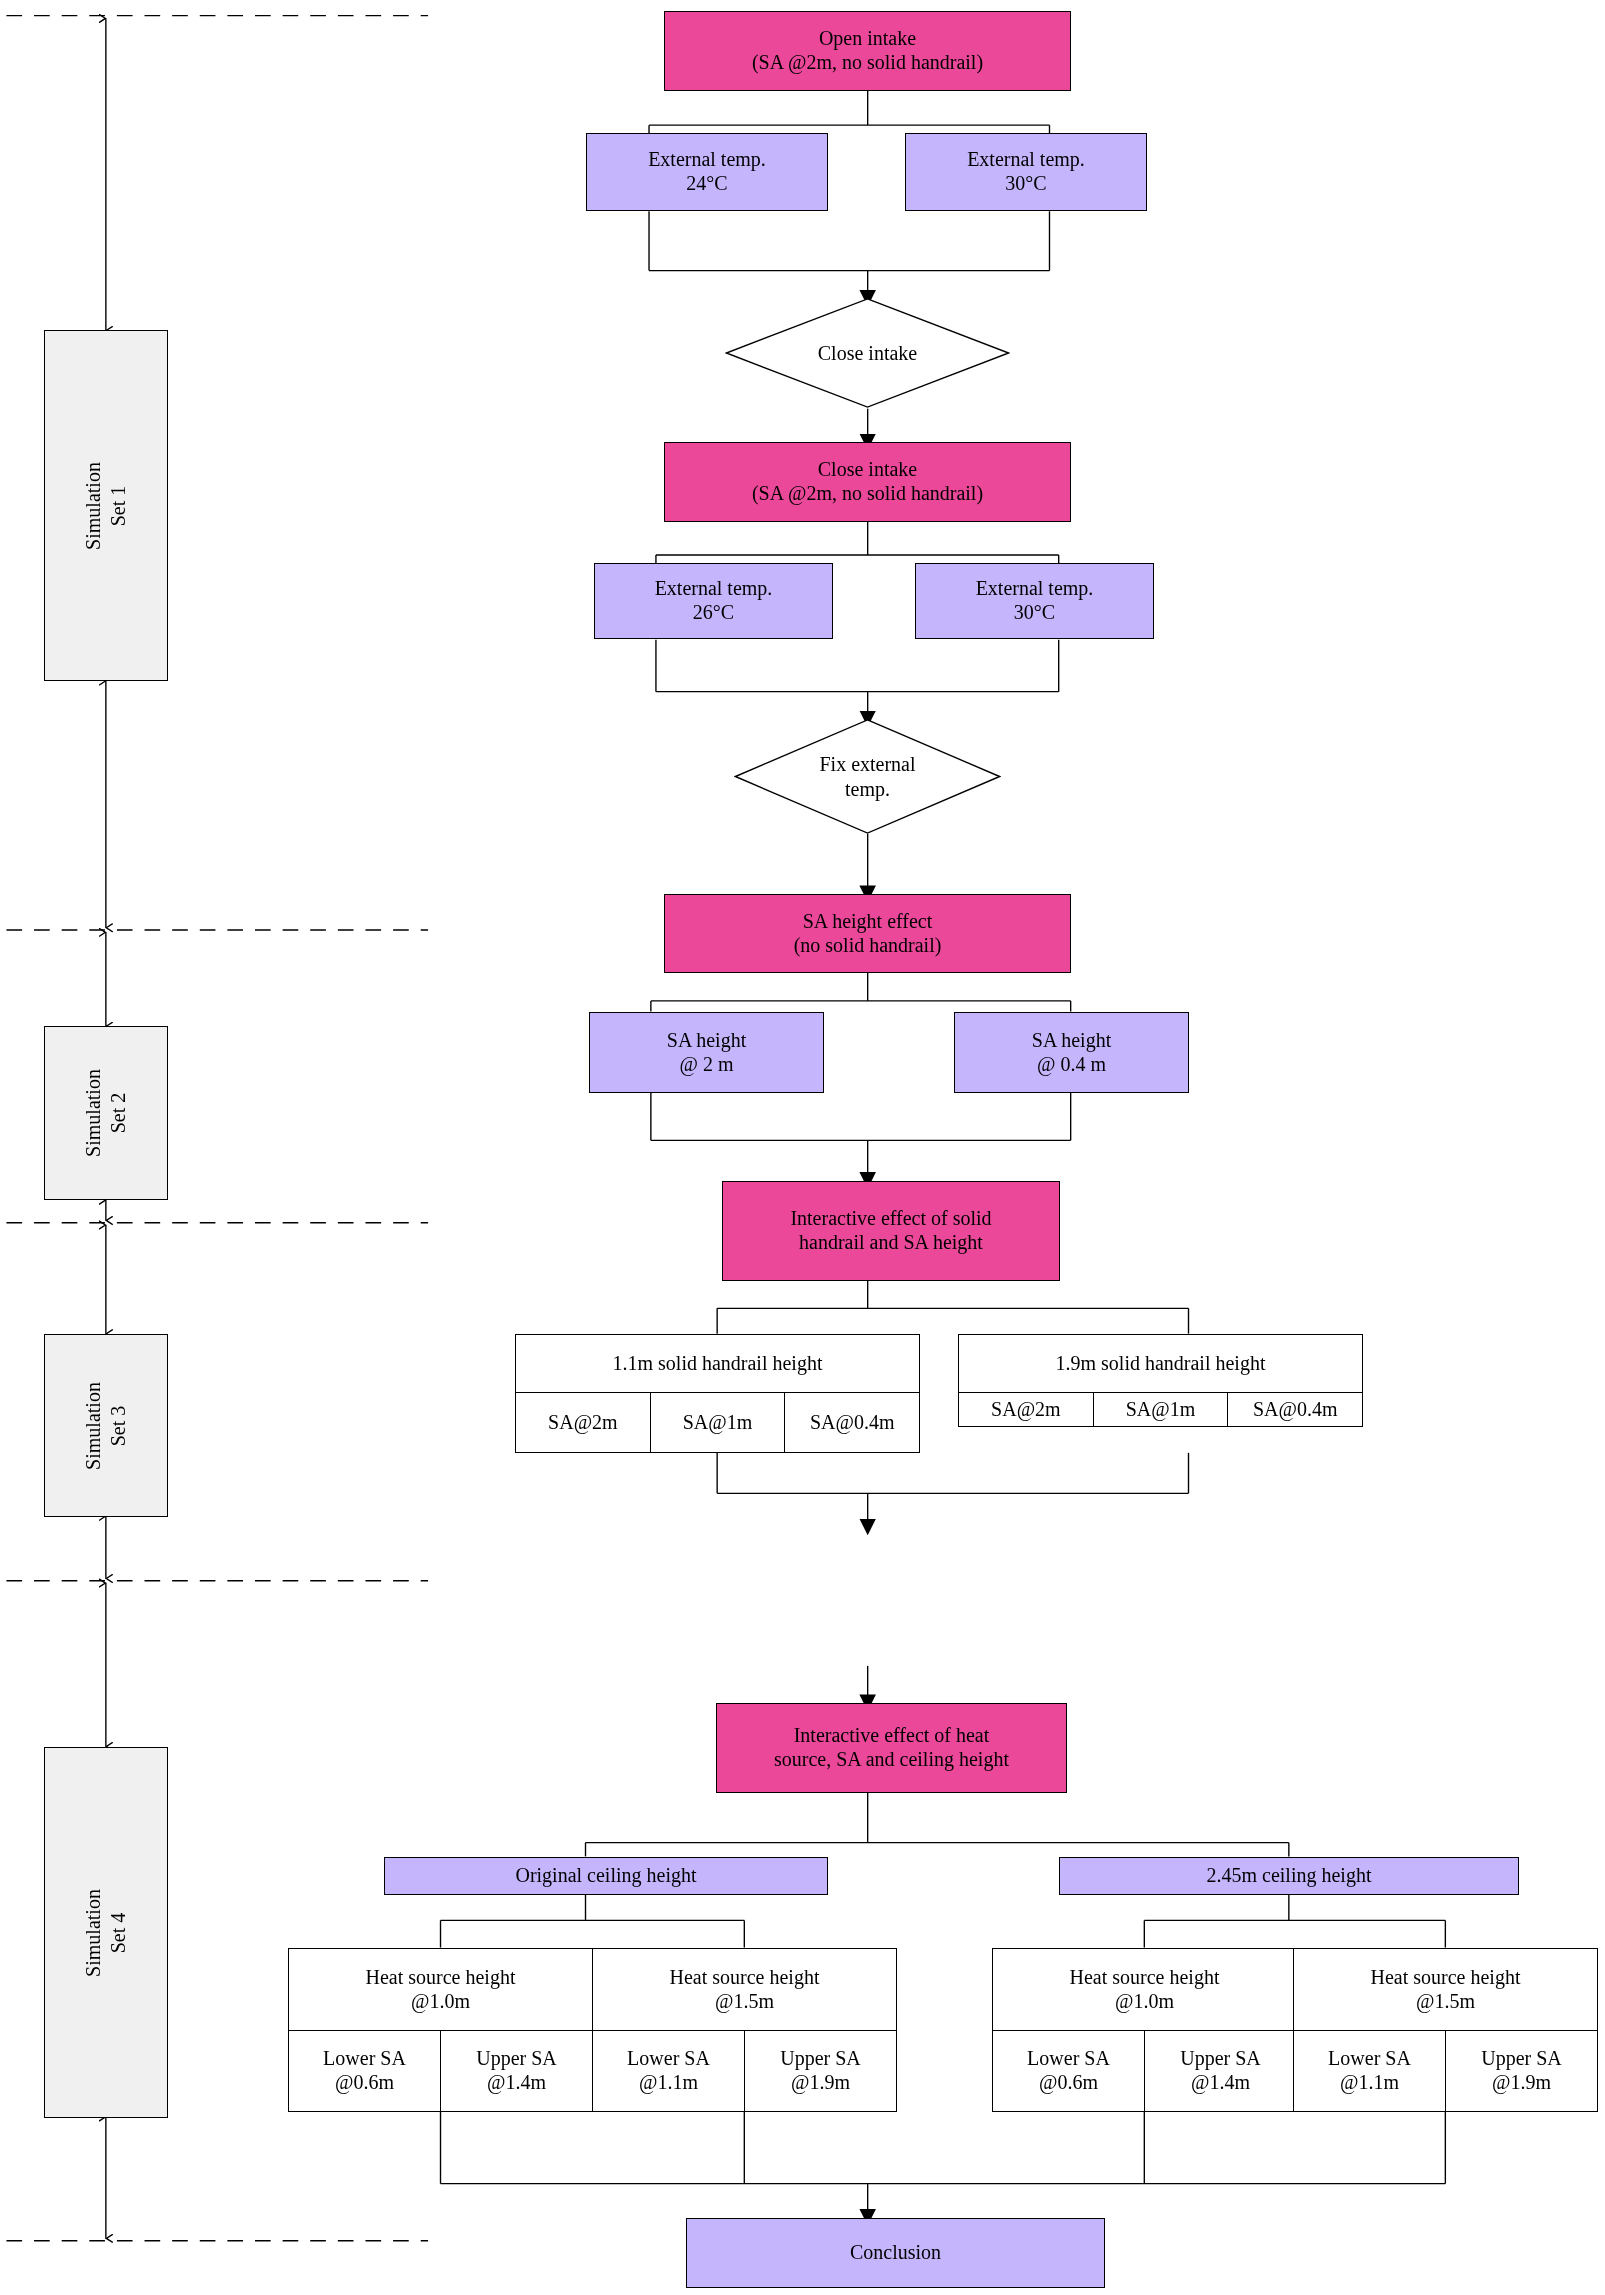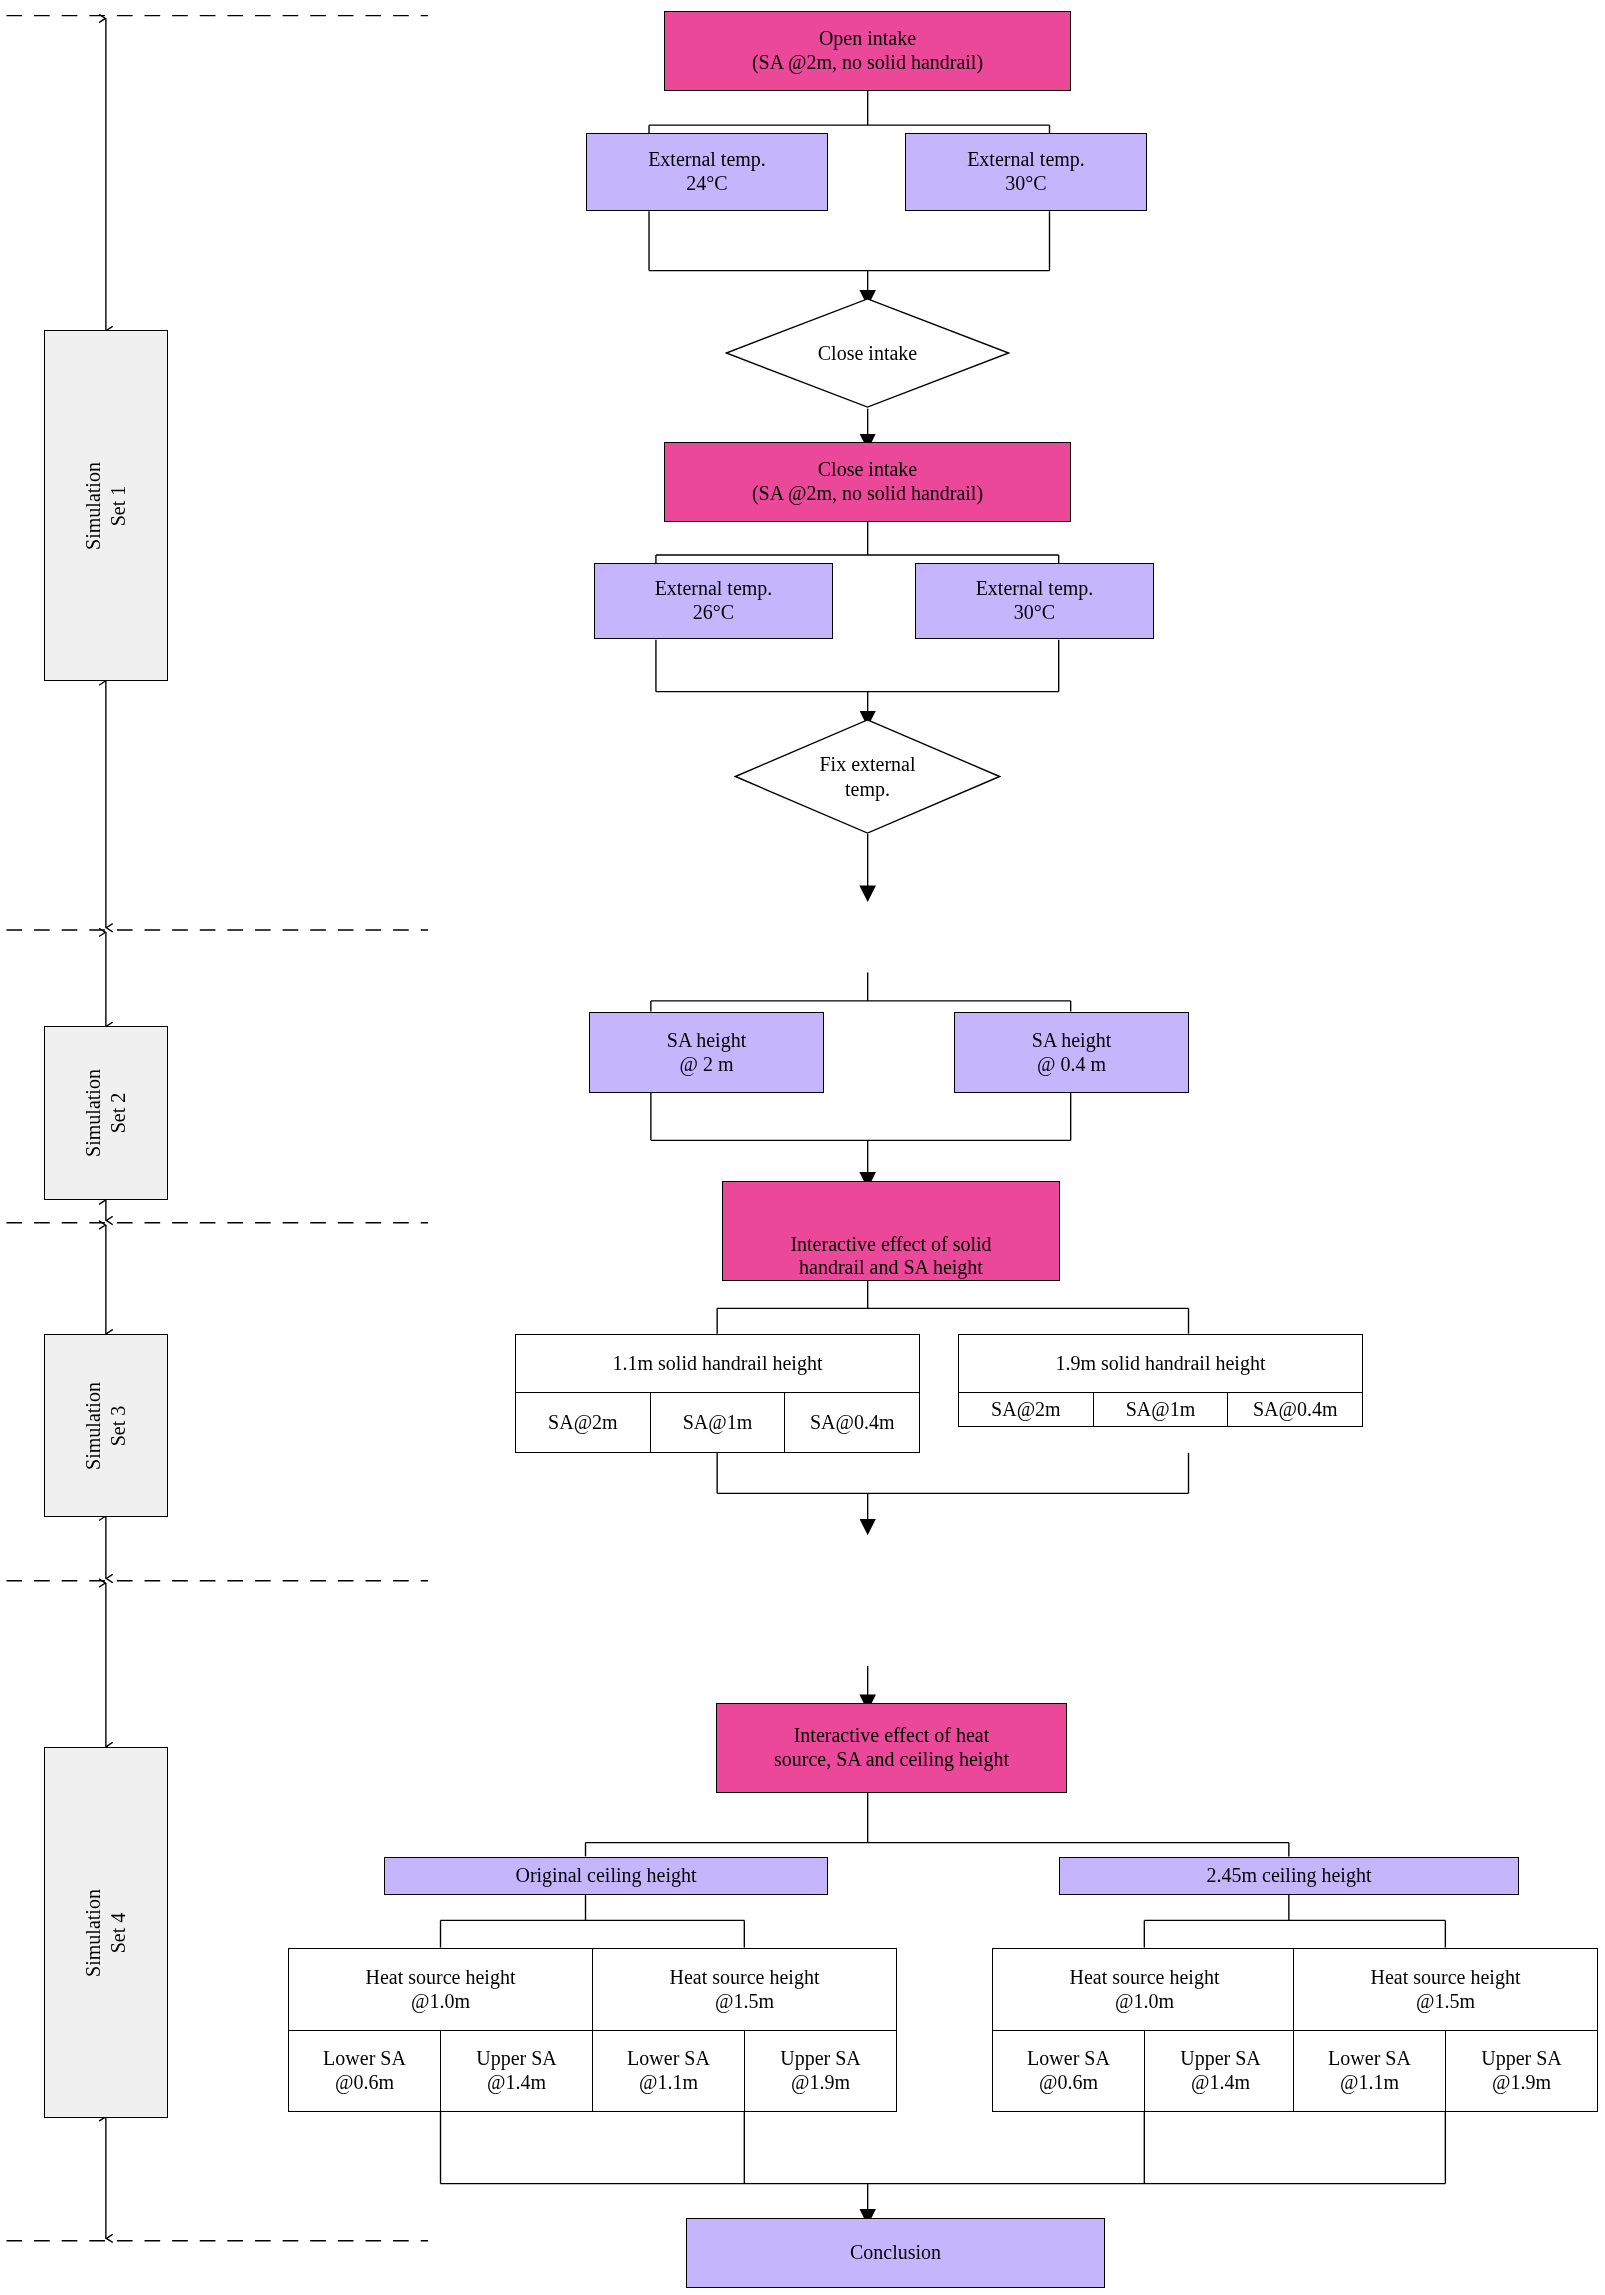--- a/index.html
+++ b/index.html
@@ -300,32 +300,36 @@
   <div class="diamond-wrap" style="left:734px; top:719px; width:267px; height:115px;">
     <svg class="dshape" viewBox="0 0 580 250" preserveAspectRatio="none">
       <polygon points="290,2 577,125 290,248 3,125" fill="#ffffff" stroke="#000" stroke-width="3"></polygon>
     </svg>
     <div class="dtext">
       <span class="ln">Fix external</span><br>
       <span class="ln">temp.</span>
     </div>
   </div>
 
+  <div class="node shaded" style="left:664px; top:894px; width:407px; height:79px;">
+    <span class="ln">SA height effect</span>
+    <span class="ln">(no solid handrail)</span>
+  </div>
 
   <div class="node" style="left:589px; top:1012px; width:235px; height:81px;">
     <span class="ln">SA height</span>
     <span class="ln">@ 2 m</span>
   </div>
 
   <div class="node" style="left:954px; top:1012px; width:235px; height:81px;">
     <span class="ln">SA height</span>
     <span class="ln">@ 0.4 m</span>
   </div>
 
-  <div class="node shaded" style="left:722px; top:1181px; width:338px; height:100px;justify-content:flex-end;">
+  <div class="node shaded" style="left:722px; top:1181px; width:338px; height:100px;">
     <span class="ln">Interactive effect of solid</span>
     <span class="ln">handrail and SA height</span>
   </div>
 
   <div class="tbl" style="left:515px; top:1334px; width:405px; height:119px;">
     <div class="hdr" style="height:57px;">
       <span class="ln">1.1m solid handrail height</span>
     </div>
     <div class="cells">
       <div class="cell">

